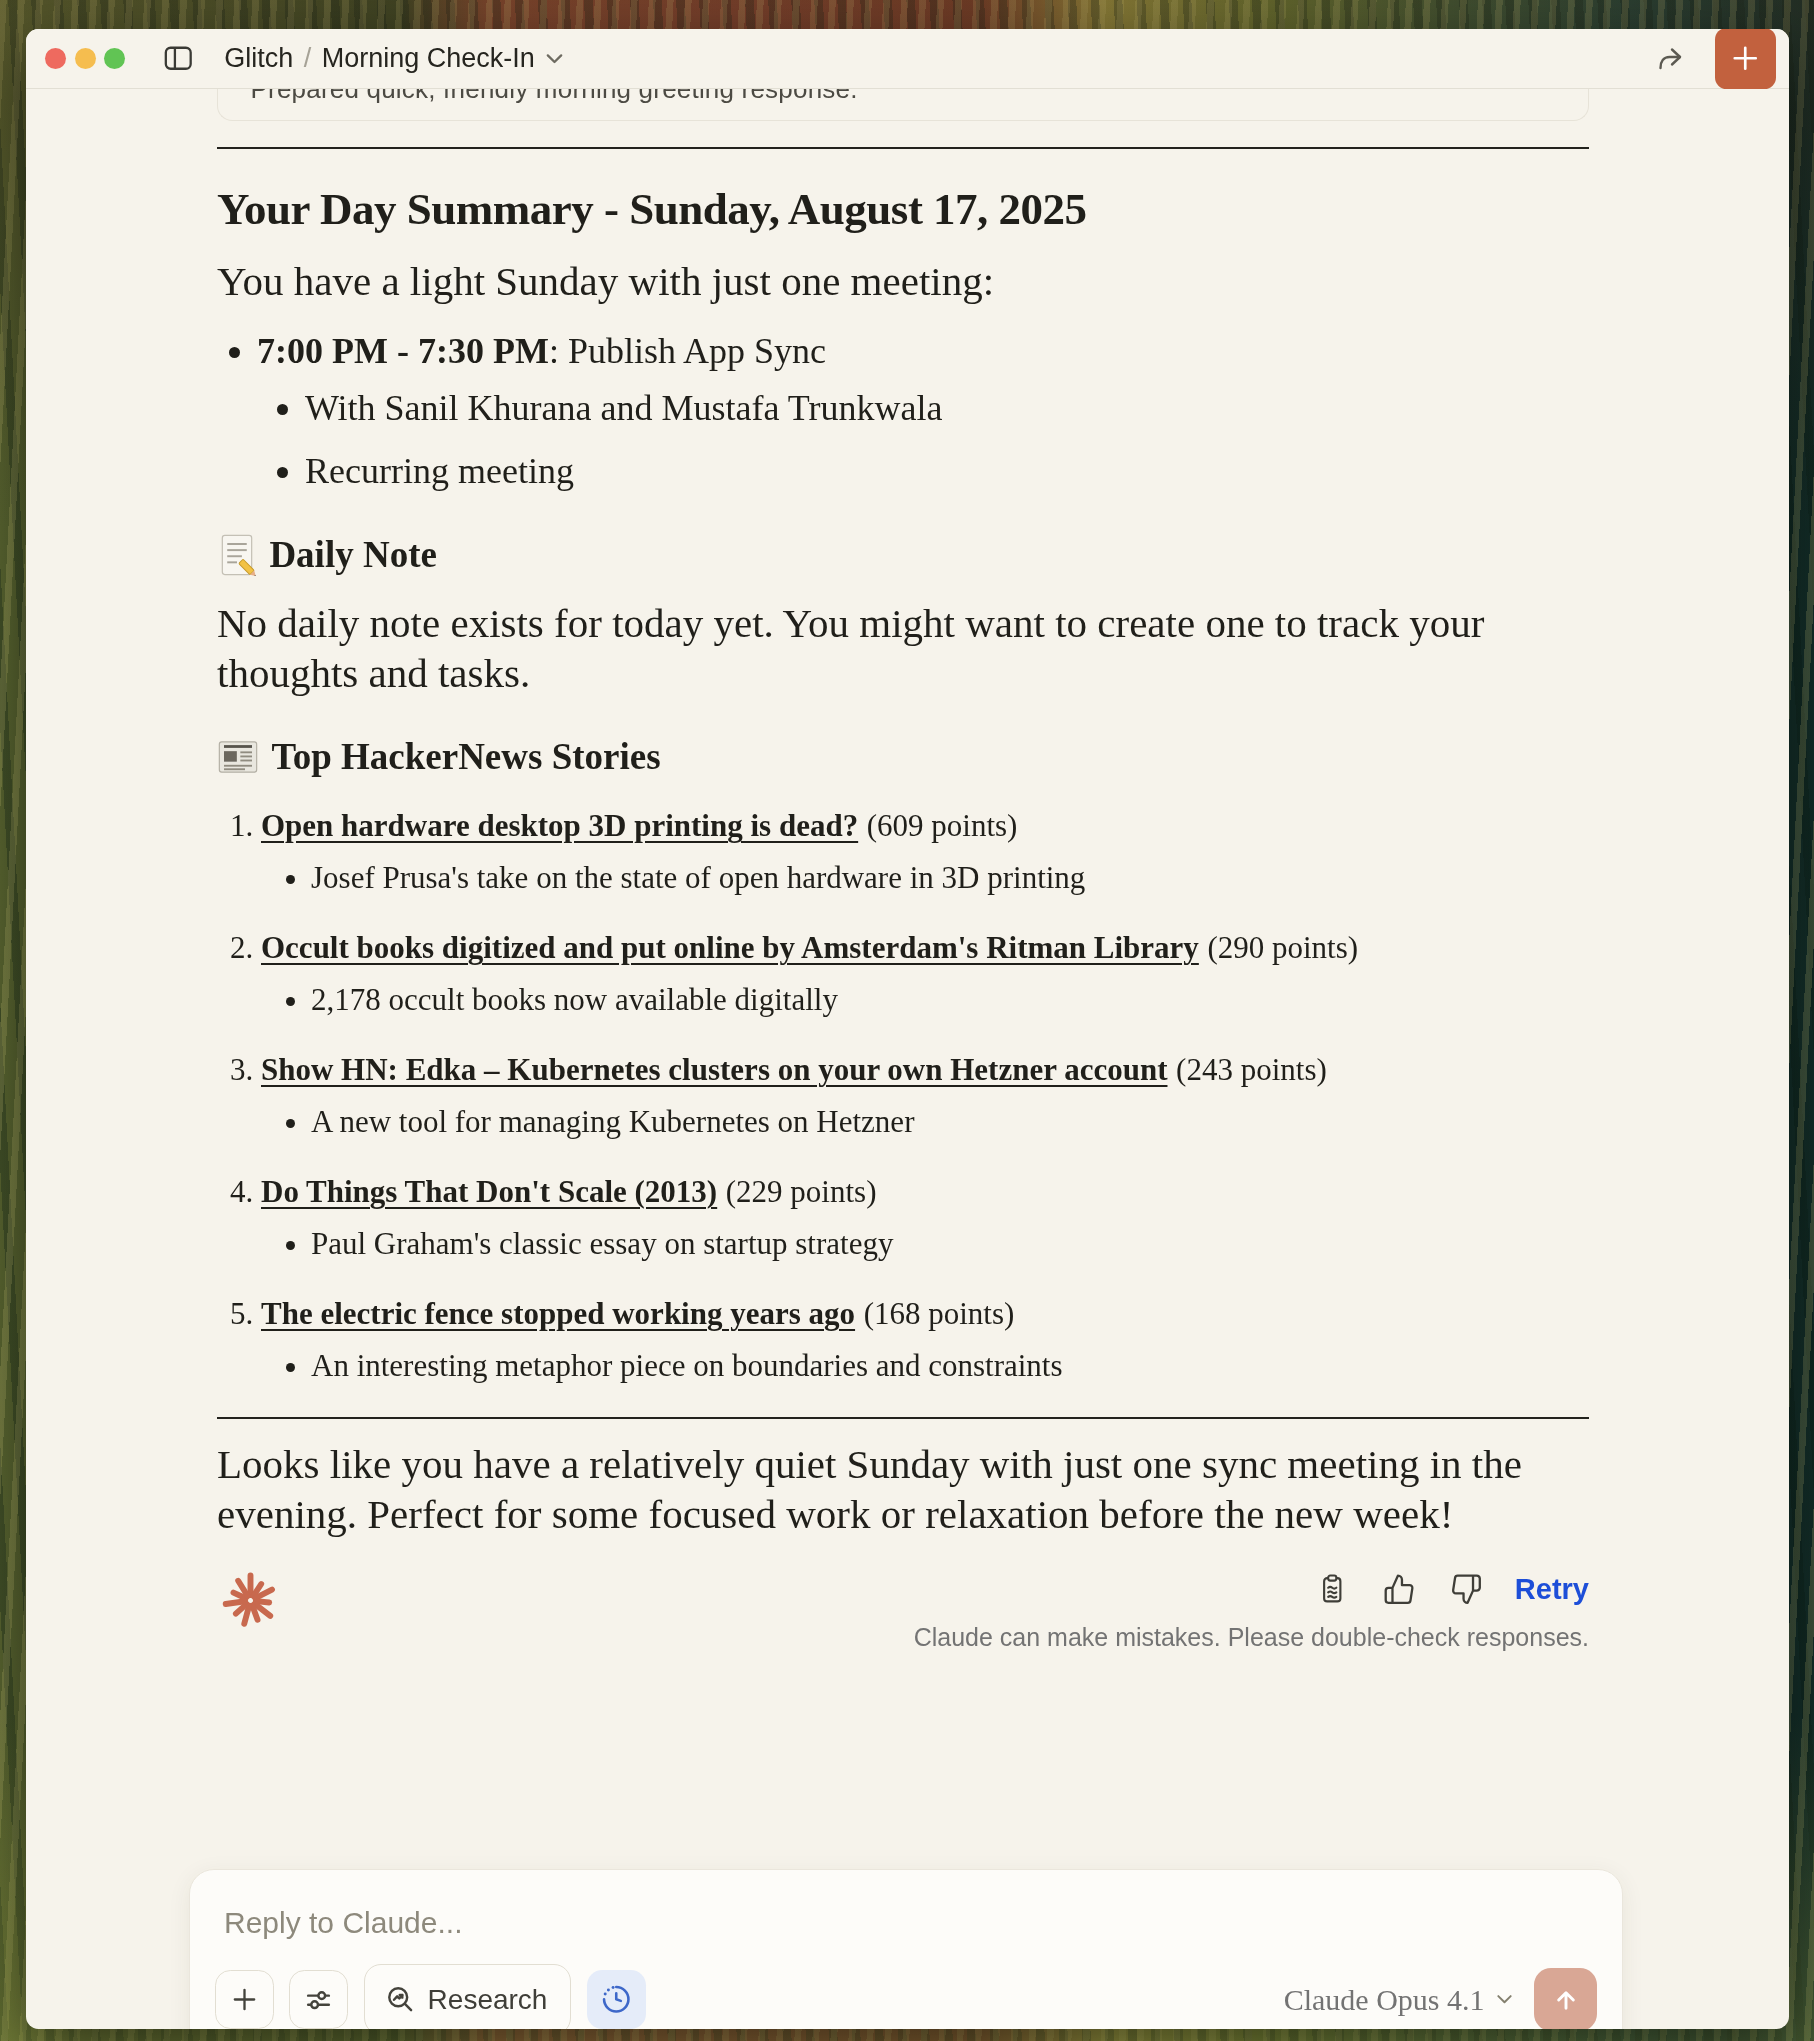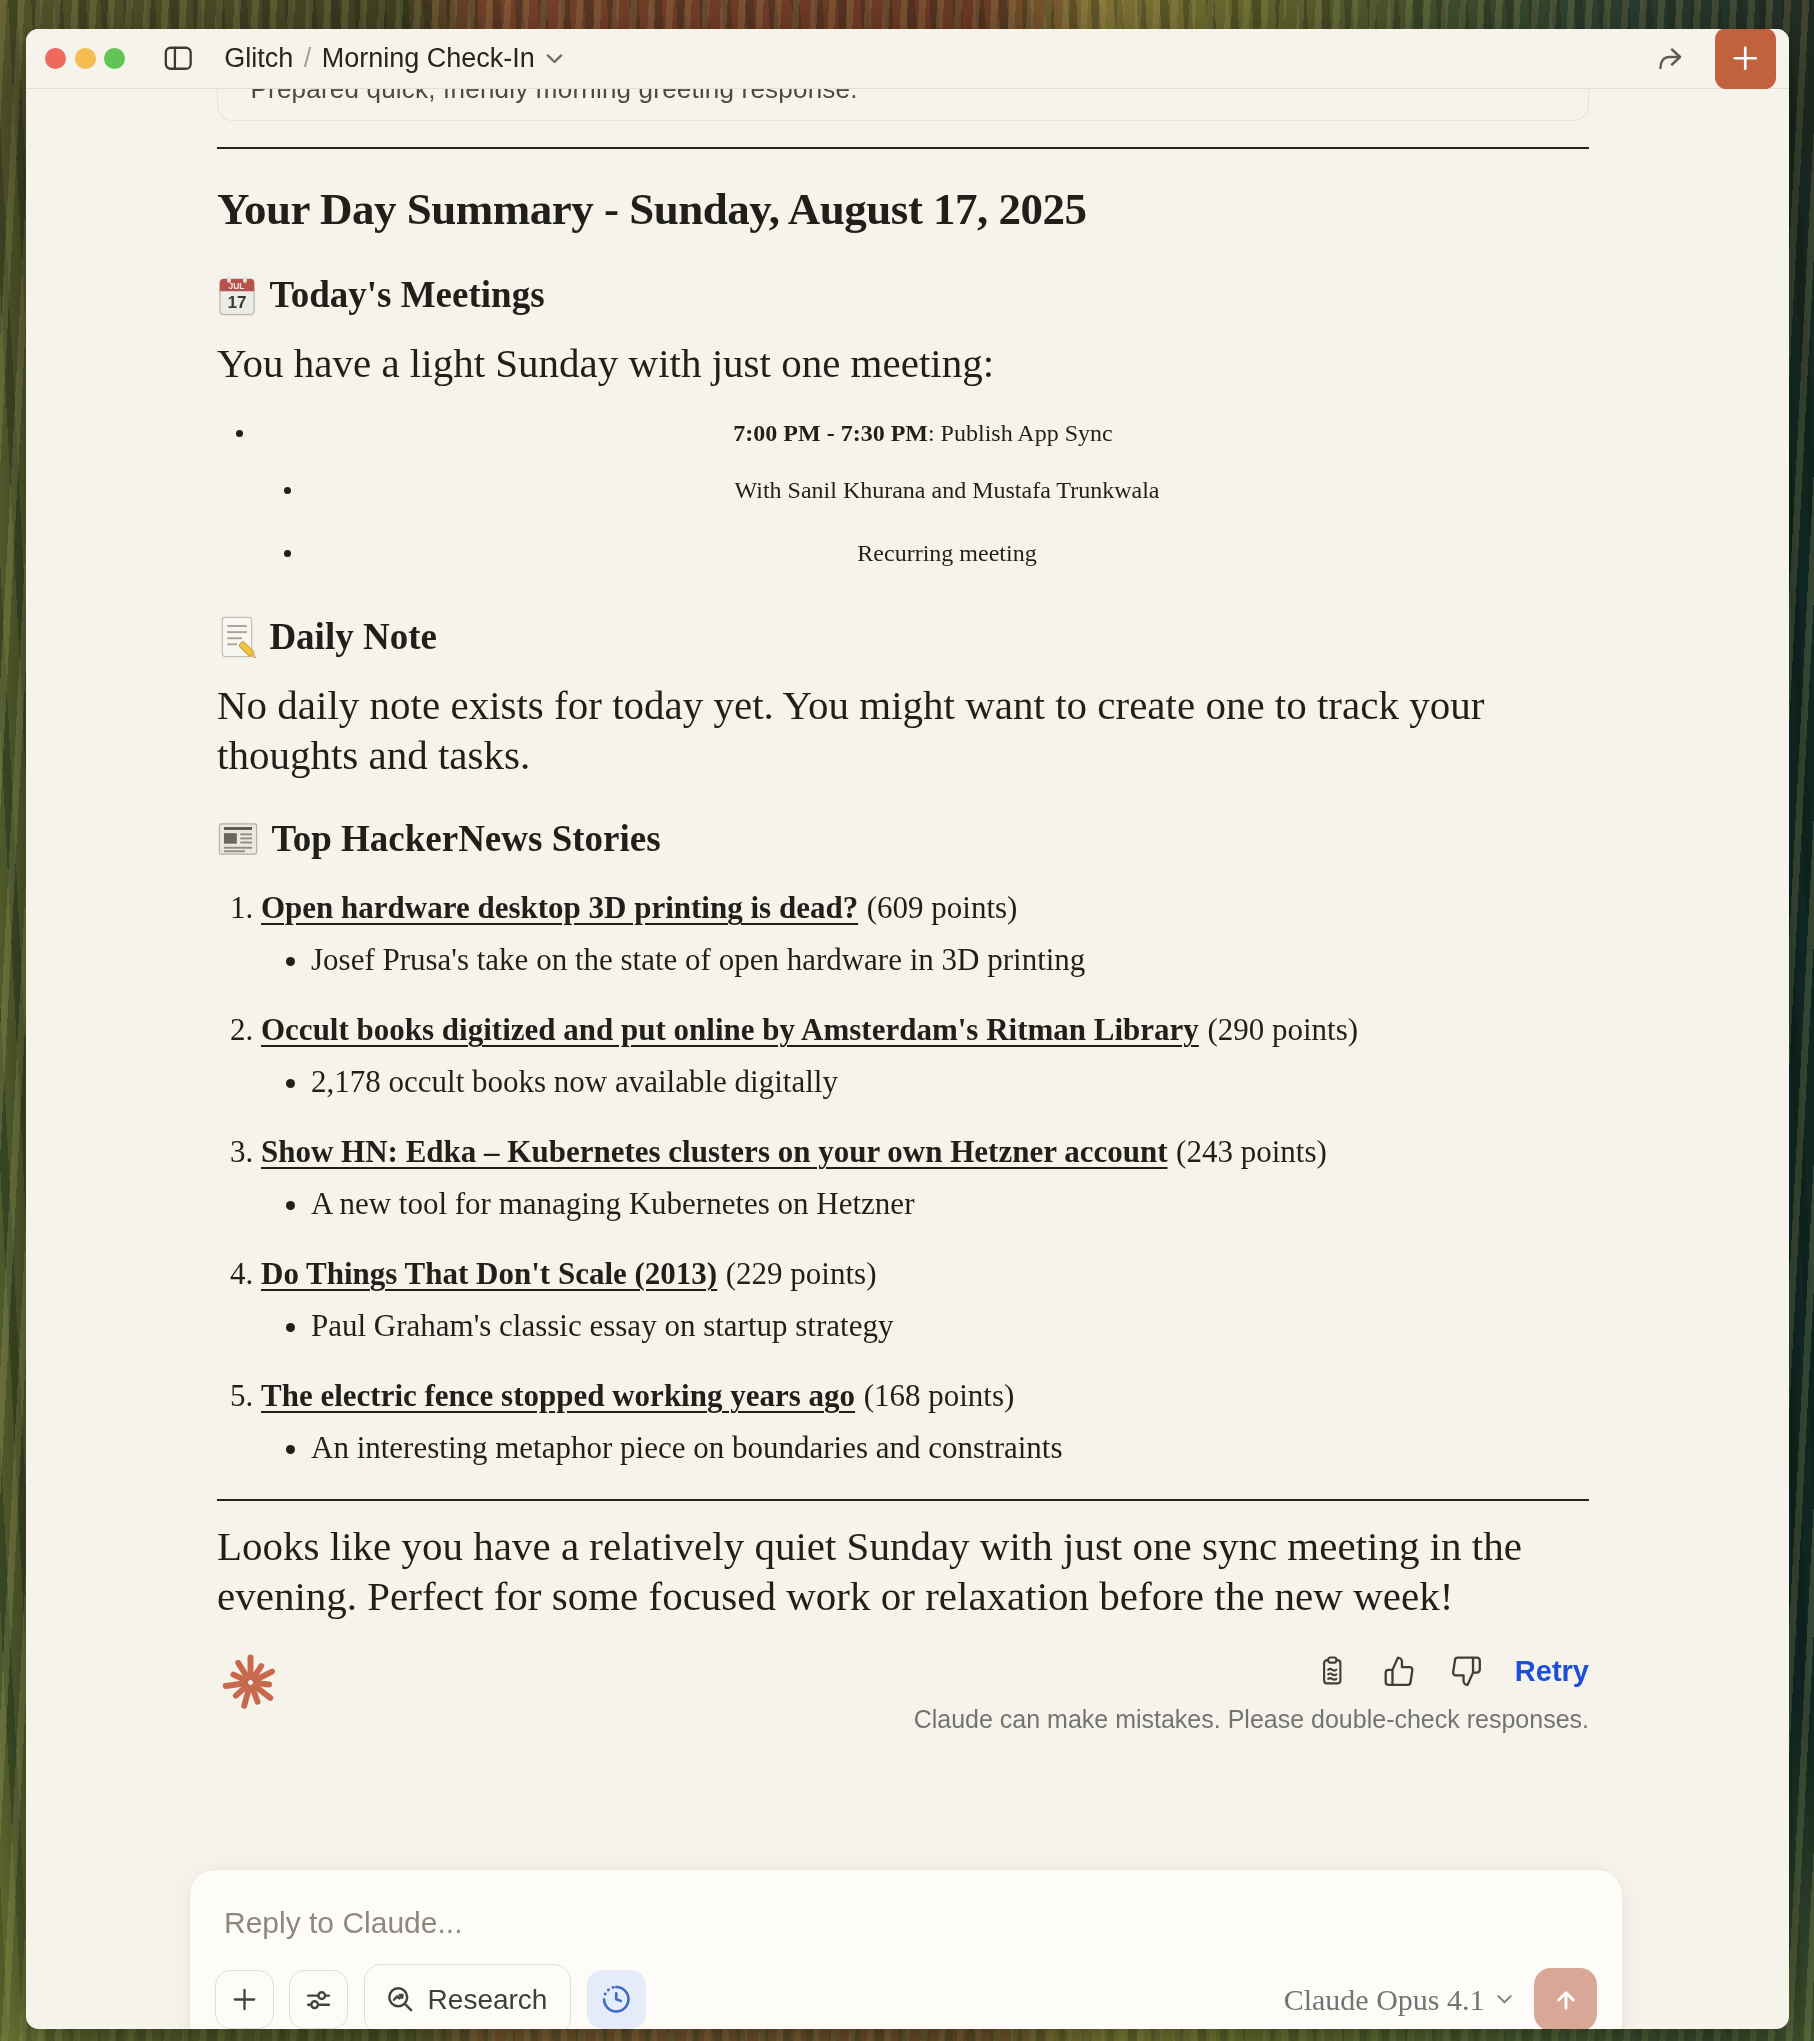--- a/index.html
+++ b/index.html
@@ -54,21 +54,21 @@
   .divider { border:none; border-top:2.9px solid #23221D; margin:26px 0 0 0; width:100%; }
   .content h1 {
     font-size:45px; line-height:54px; font-weight:700; letter-spacing:-0.5px;
     margin:32.5px 0 9.6px 0;
   }
   .content h3 {
     font-size:37px; line-height:46px; font-weight:700; margin:36px 0 13.4px 0;
     display:flex; align-items:center; gap:12.4px;
   }
   .content p { font-size:41px; line-height:50px; margin:20px 0; max-width:1310px; }
-  .content ul.meeting-list { margin:9px 0 0 0; padding-left:40px; font-size:24px; line-height:50px;text-align:center; }
+  .content ul.meeting-list { margin:9px 0 0 0; padding-left:40px; font-size:36px; line-height:50px; }
   .content ul.meeting-list ul { margin-top:7.6px; padding-left:48px; list-style:disc; }
   .content ul.meeting-list ul li + li { margin-top:13.4px; }
   .content ol.stories { margin:21px 0 0 0; padding-left:44px; font-size:31px; line-height:50px; }
   .content ol.stories > li { margin-bottom:20px; }
   .content ol.stories ul { margin-top:1.9px; padding-left:50px; list-style:disc; }
   .story-link {
     font-weight:700; color:#201F1A; text-decoration:underline;
     text-decoration-thickness:2.4px; text-underline-offset:4.8px; cursor:pointer;
   }
   .points { margin-left:8.6px; }
@@ -151,31 +151,20 @@
 
     <div class="collapsed-panel">
       <span class="cutoff">Prepared quick, friendly morning greeting response.</span>
     </div>
 
     <div class="content">
       <hr class="divider">
 
       <h1>Your Day Summary - Sunday, August 17, 2025</h1>
 
-      <h3>
-        <svg width="40" height="44" viewBox="0 0 32 36" style="font-size:39px">
-          <rect x="2" y="5" width="28" height="29" rx="3" fill="#ECEBE8" stroke="#B9B5AC" stroke-width="1"></rect>
-          <path d="M2 8 a3 3 0 0 1 3-3 h22 a3 3 0 0 1 3 3 v7 H2 Z" fill="#B8524A"></path>
-          <rect x="8" y="2" width="3" height="6" rx="1.5" fill="#E8E6E0"></rect>
-          <rect x="21" y="2" width="3" height="6" rx="1.5" fill="#E8E6E0"></rect>
-          <text x="9" y="13" font-family="Liberation Sans, sans-serif" font-size="7" fill="#F3E3DF">JUL</text>
-          <text x="16" y="29" font-family="Liberation Sans, sans-serif" font-size="14" font-weight="bold" fill="#3A3A35" text-anchor="middle">17</text>
-        </svg>
-        <span>Today's Meetings</span>
-      </h3>
       <p>You have a light Sunday with just one meeting:</p>
       <ul class="meeting-list">
         <li>
           <strong>7:00 PM - 7:30 PM</strong><span>: Publish App Sync</span>
           <ul>
             <li>With Sanil Khurana and Mustafa Trunkwala</li>
             <li>Recurring meeting</li>
           </ul>
         </li>
       </ul>

